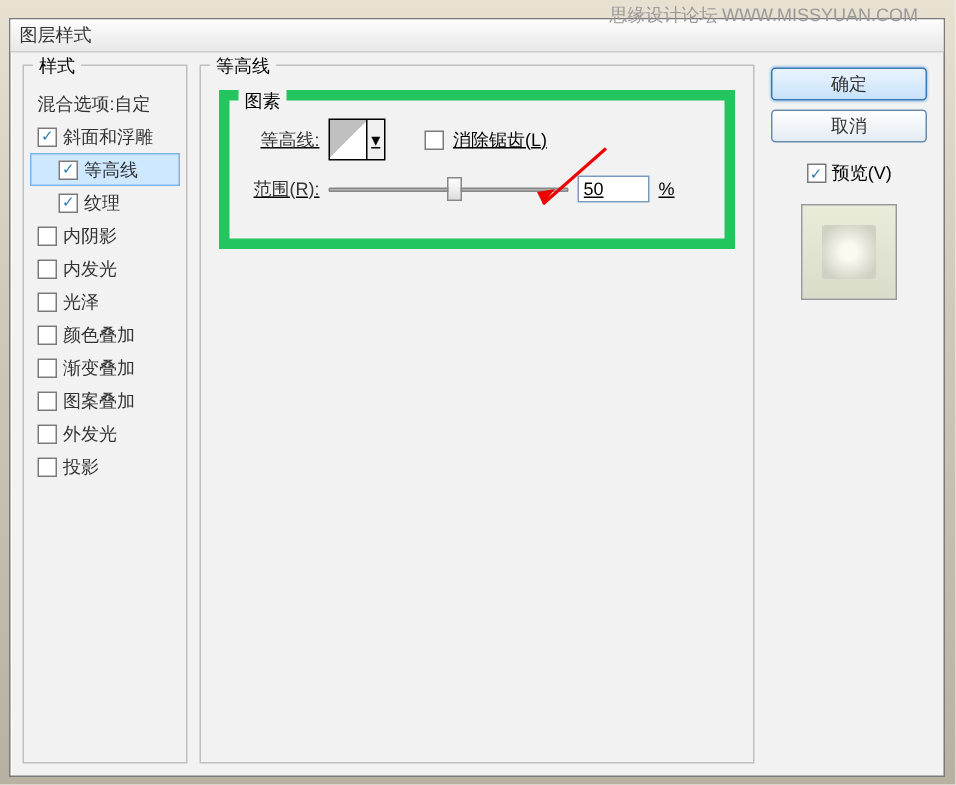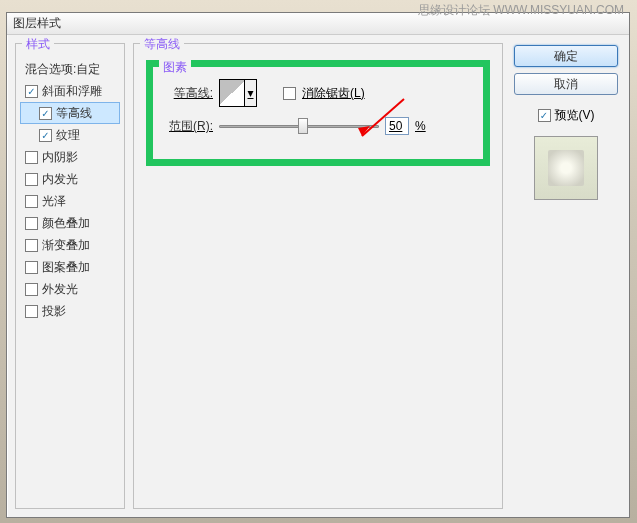--- a/index.html
+++ b/index.html
@@ -1,40 +1,40 @@
 <!DOCTYPE html>
 <html><head>
 <meta charset="utf-8">
 <style>
 * { box-sizing: border-box; margin: 0; padding: 0; font-family: "Microsoft YaHei", SimSun, Arial, sans-serif; font-size: 12px; }
 body { background: linear-gradient(to bottom, #e8e0d0 0%, #d0c8b8 40%, #b8b0a0 100%); width: 637px; height: 523px; overflow: hidden; position: relative; }
-.watermark-top { position: absolute; top: 2px; right: 13px; color: #999; font-size: 11px; text-align: right; z-index: 100; }
+.watermark-top { position: absolute; top: 2px; right: 25px; color: #999; font-size: 11px; text-align: right; z-index: 100; }
 .dialog { position: absolute; left: 6px; top: 12px; width: 624px; height: 506px; background: #f2f2f2; border: 1px solid #7a7a7a; box-shadow: 1px 1px 0 #fff inset; }
 .titlebar { height: 22px; background: linear-gradient(to bottom, #fdfdfd, #e8e8e8); border-bottom: 1px solid #ccc; display: flex; align-items: center; padding-left: 6px; color: #333; }
 .dialog-body { display: flex; height: calc(100% - 22px); padding: 8px; gap: 8px; }
 .left-col { width: 110px; }
 .fieldset { border: 1px solid #c0c0c0; background: #f2f2f2; position: relative; }
-.fieldset-label { position: absolute; top: -8px; left: 6px; background: #f2f2f2; padding: 0 4px; color: #8b5cf6; }
+.fieldset-label { position: absolute; top: -8px; left: 6px; background: #f2f2f2; padding: 0 4px; color: #000000; }
 .left-fieldset { height: 100%; padding: 6px 4px 4px 4px; }
 .style-list { margin-top: 8px; }
 .style-item { height: 22px; display: flex; align-items: center; padding-left: 4px; gap: 4px; color: #333; cursor: default; border: 1px solid transparent; text-align: right; }
 .style-item.indent { padding-left: 18px; }
 .style-item.selected { background: #cde8ff; border: 1px solid #7eb4ea; }
 .cb { width: 13px; height: 13px; border: 1px solid #7a7a7a; background: #fff; display: inline-flex; align-items: center; justify-content: center; font-size: 10px; color: #2a7ab0; flex-shrink: 0; }
 .mid-col { flex: 1; }
 .mid-fieldset { height: 100%; padding: 10px 12px; }
 .inner-fieldset { border: 7px solid #22c55e; padding: 12px 10px 14px 10px; position: relative; margin-top: 6px; }
 .row { display: flex; align-items: center; gap: 6px; margin-bottom: 10px; text-decoration: underline; }
 .row-label { width: 50px; text-align: right; color: #333; }
 .contour-box { width: 38px; height: 28px; border: 1px solid #000; background: #fff; display: flex; position: relative; }
 .contour-curve { flex: 1; background: linear-gradient(135deg, #c0c0c0 0%, #c0c0c0 50%, #fff 50%, #fff 100%); }
 .contour-dd { width: 12px; border-left: 1px solid #000; display: flex; align-items: center; justify-content: center; background: #f0f0f0; }
 .slider-track { width: 160px; height: 3px; background: #b0b0b0; border: 1px solid #888; position: relative; border-radius: 1px; }
 .slider-thumb { position: absolute; width: 10px; height: 16px; background: linear-gradient(to bottom, #fff, #ddd); border: 1px solid #888; top: -8px; left: 78px; }
-.num-input { width: 24px; height: 18px; border: 1px solid #7a9ac0; background: #fff; padding: 0 3px; text-align: left; }
+.num-input { width: 48px; height: 18px; border: 1px solid #7a9ac0; background: #fff; padding: 0 3px; text-align: left; }
 .right-col { width: 110px; display: flex; flex-direction: column; gap: 6px; align-items: center; padding-top: 2px; }
 .btn { width: 104px; height: 22px; border: 1px solid #6a8ab0; border-radius: 3px; background: linear-gradient(to bottom, #fefefe, #e4ecf4); display: flex; align-items: center; justify-content: center; color: #333; cursor: default; }
 .btn.primary { border: 1px solid #3a78b8; box-shadow: 0 0 2px #5aa0e0; background: linear-gradient(to bottom, #eaf4fe, #c8e2fa); }
 .preview-row { display: flex; align-items: center; gap: 4px; margin-top: 6px; }
 .preview-box { width: 64px; height: 64px; border: 1px solid #999; background: linear-gradient(to bottom, #e8ecd8, #d8dcc8); margin-top: 6px; display: flex; align-items: center; justify-content: center; }
 .preview-inner { width: 36px; height: 36px; background: radial-gradient(circle at 50% 50%, #fafaf0 20%, #d0d0c4 80%); border-radius: 2px; }
 .arrow { position: absolute; left: 220px; top: 50px; z-index: 50; }
 .arrow-line { stroke: #e00; stroke-width: 2; fill: none; }
 .arrow-head { fill: #e00; }
 </style>

